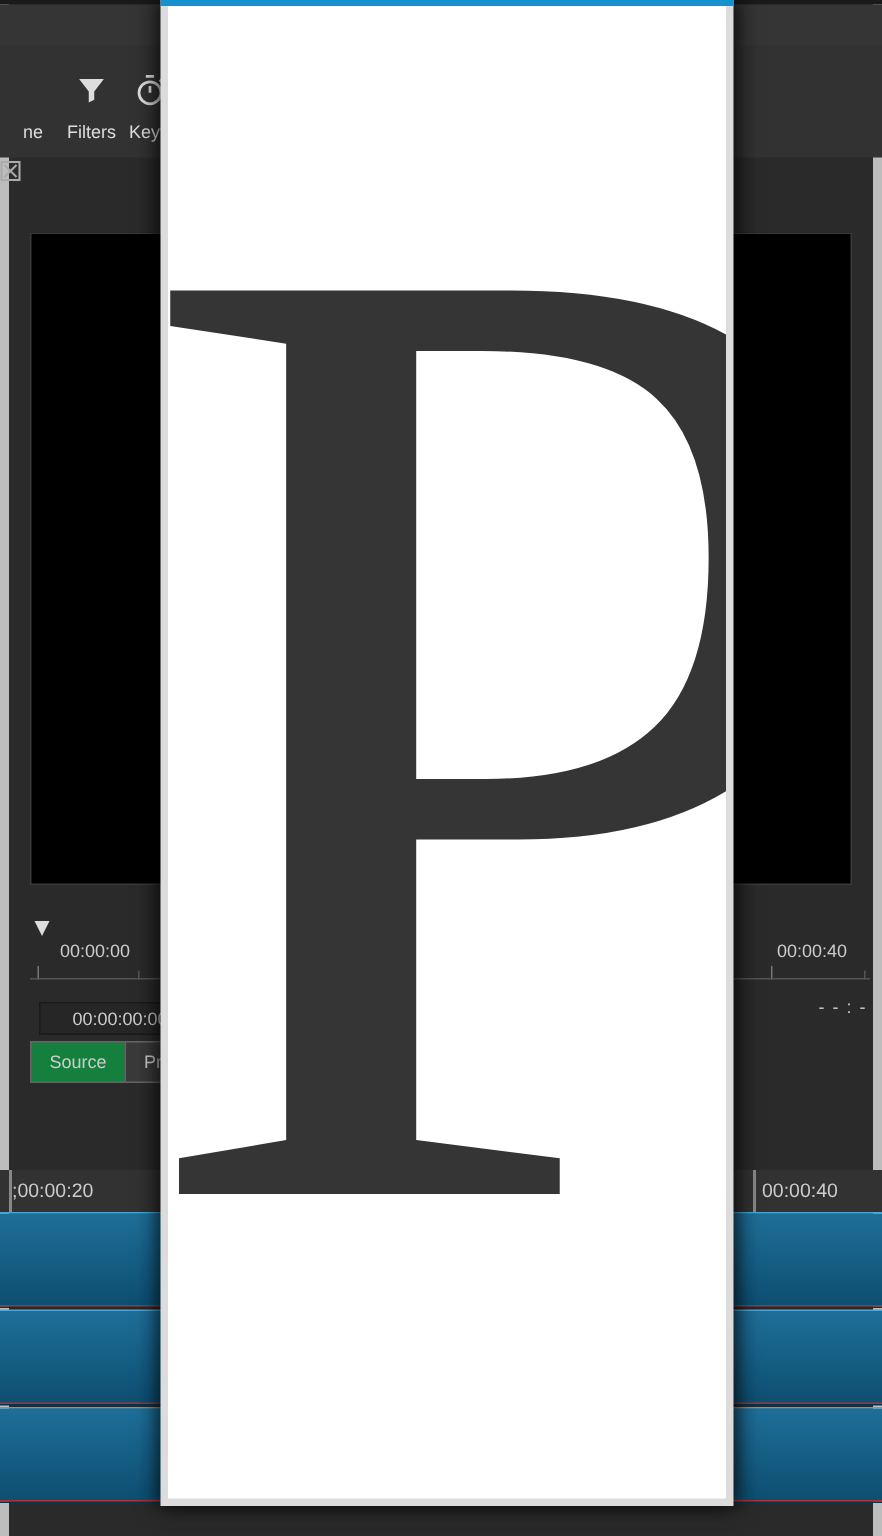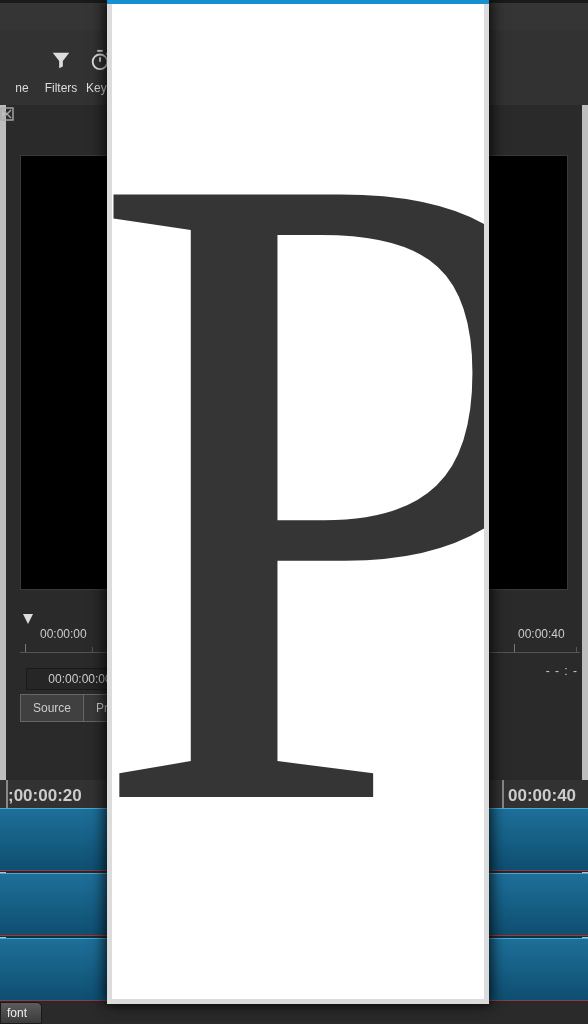--- a/index.html
+++ b/index.html
@@ -39,27 +39,27 @@
 .tl-ruler .tick-label { position:absolute; top:13px; font-size:12px; color:#ccc; }
 .tl-ruler .tick-line  { position:absolute; top:30px; width:1px; height:9px; background:#777; }
 .tl-ruler .tick-minor { position:absolute; top:33px; width:1px; height:6px; background:#555; }
 .tl-ruler .track-line { position:absolute; top:38px; left:0; width:560px; height:1px; background:#555; }
 .tl-ruler .marker-r   { position:absolute; top:12px; font-size:12px; letter-spacing:1px; color:#ccc; }
 
 .timecode-box { position:absolute; top:668px; left:26px; width:108px; height:22px; background:#262626; border:1px solid #1a1a1a; display:flex; align-items:center; justify-content:center; color:#ccc; font-size:12px; }
 
 .source-tabs { position:absolute; top:694px; left:20px; height:32px; display:flex; }
 .tab    { height:28px; padding:0 12px; display:flex; align-items:center; border:1px solid #666; background:#3a3a3a; font-size:12px; color:#ccc; }
-.tab.active { background:#404040; }
+.tab.active { background:#15803d; }
 .tab + .tab { margin-left:-1px; }
 
 
 .tl2-ruler { position:absolute; top:780px; left:0; width:588px; height:28px; background:#323232; }
 .tl2-ruler .big-tick  { position:absolute; top:0; width:2px; height:28px; background:#888; }
-.tl2-ruler .tlabel    { position:absolute; top:6px; font-size:17px; color:#ccc;font-weight:bold; }
+.tl2-ruler .tlabel    { position:absolute; top:6px; font-size:13px; color:#ccc; }
 
 .clip-track { position:absolute; left:0; width:588px; height:64px;
   background:linear-gradient(#1e6f99,#0e4e70);
   border-top:1px solid #46a9d6; border-bottom:1px solid #06344c; }
 .clip-track .redline { position:absolute; left:0; right:0; bottom:0; height:1px; background:#b03030; }
 .clip-track.t1 { top:808px; }
 .clip-track.t2 { top:873px; }
 .clip-track.t3 { top:938px; }
 
 .footer-bar { position:absolute; top:1002px; left:0; width:588px; height:22px; background:#2a2a2a; }
@@ -159,25 +159,20 @@
   <div class="clip-track t1">
       <div class="redline"></div>
     </div>
   <div class="clip-track t2">
       <div class="redline"></div>
     </div>
   <div class="clip-track t3">
       <div class="redline"></div>
     </div>
 
-  <div class="footer-bar">
-    <div class="footer-tab">
-      <span>font</span>
-    </div>
-  </div>
 </div>
 
 <div class="popup">
   <div class="titlebar"></div>
   <div class="glyph-page">
     <span class="glyph">P</span>
   </div>
 </div>
 
 </body></html>

